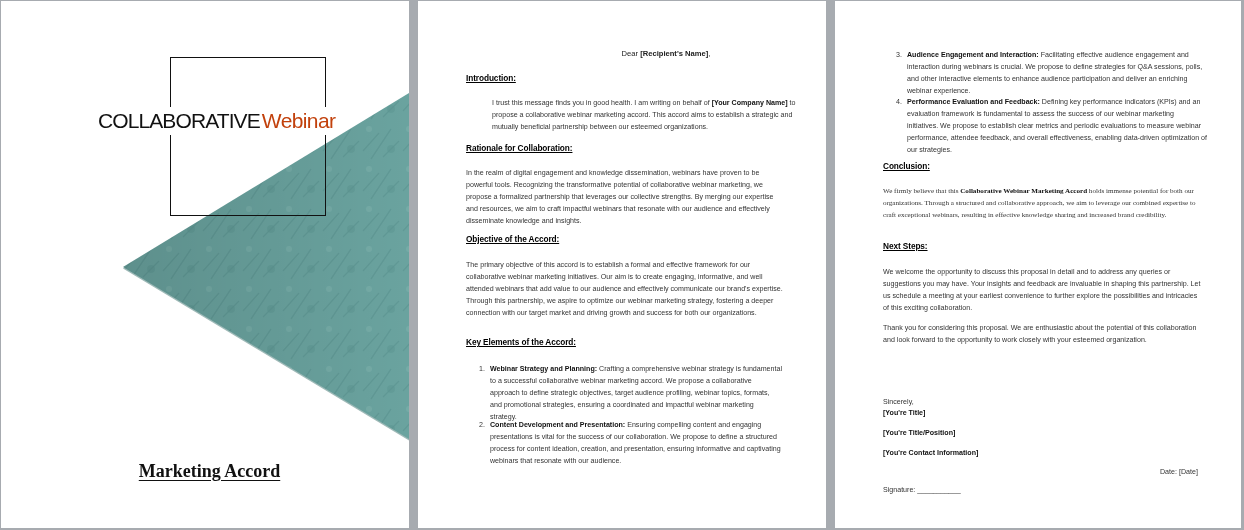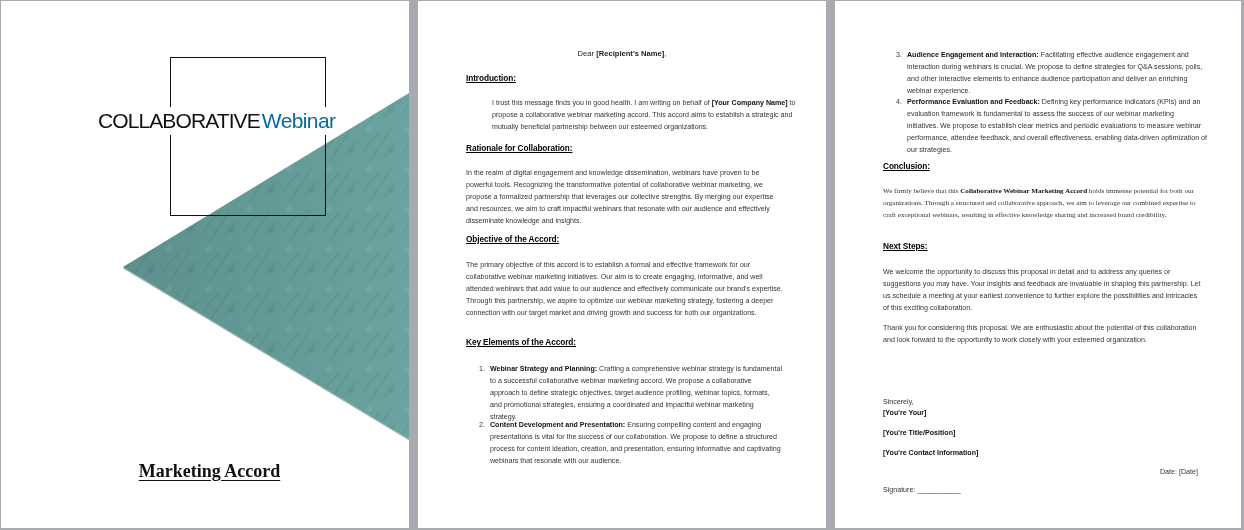--- a/index.html
+++ b/index.html
@@ -24,38 +24,38 @@
     position: absolute; left: 169px; top: 56px; width: 154px; height: 157px;
     border: 1.3px solid #111;
   }
   .title-text {
     position: absolute; left: 96px; top: 106px; height: 28px;
     background: #fff; padding: 0 2px 0 1px;
     font-size: 21px; line-height: 28px; color: #111; white-space: nowrap;
     letter-spacing: -0.6px;
   }
   .title-text .t1 { font-weight: normal; letter-spacing: -0.9px; }
-  .title-text .t2 { font-weight: 300; color: #0369a1; margin-left: 2px; }
+  .title-text .t2 { font-weight: 300; color: #c2410c; margin-left: 2px; }
   .cover-sub {
     position: absolute; left: 0; width: 408px; top: 460px; text-align: center;
     font-family: "Liberation Serif", serif; font-weight: bold; font-size: 18px; color: #111;
   }
   .cover-sub span { text-decoration: underline; text-underline-offset: 3px; margin-left: 9px; }
 
   
   .doc { position: absolute; font-size: 7.1px; line-height: 12px; color: #333; }
   .doc b { color: #111; }
   .h {
     font-family: "Liberation Sans Narrow", "Liberation Sans", sans-serif;
     font-weight: bold; font-size: 9px; color: #000; text-decoration: underline;
     letter-spacing: -0.1px; position: absolute; white-space: nowrap;
     transform: scaleX(0.92); transform-origin: left;
   }
   .p { position: absolute; }
-  .salutation { position: absolute; left: 0; width: 408px; text-align: center; top: 48px; font-size: 7.6px; color:#222; }
+  .salutation { position: absolute; left: 0; width: 408px; text-align: center; top: 48px; font-size: 7.6px; color:#222;padding-left:44px; }
   .li { position: absolute; }
   .li .num { position: absolute; left: -11px; top: 0; }
   .sig-line { position: absolute; font-size: 7.1px; color: #333; }
   .sig-line b { color: #111; }
 </style>
 </head>
 <body>
 
 <div class="page" id="page1">
   <svg class="tri" viewBox="0 0 408 527" width="408" height="527">
@@ -118,21 +118,21 @@
   <div class="h" style="left:48px; top:160px;">Conclusion:</div>
   <div class="doc p" style="left:48px; top:184px; width:322px;font-family:Liberation Serif, serif;">
     <span>We firmly believe that this </span><b>Collaborative Webinar Marketing Accord</b><span> holds immense potential for both our organizations. Through a structured and collaborative approach, we aim to leverage our combined expertise to craft exceptional webinars, resulting in effective knowledge sharing and increased brand credibility.</span>
   </div>
 
   <div class="h" style="left:48px; top:240px;">Next Steps:</div>
   <div class="doc p" style="left:48px; top:265px; width:322px;">We welcome the opportunity to discuss this proposal in detail and to address any queries or suggestions you may have. Your insights and feedback are invaluable in shaping this partnership. Let us schedule a meeting at your earliest convenience to further explore the possibilities and intricacies of this exciting collaboration.</div>
   <div class="doc p" style="left:48px; top:321px; width:322px;">Thank you for considering this proposal. We are enthusiastic about the potential of this collaboration and look forward to the opportunity to work closely with your esteemed organization.</div>
 
   <div class="sig-line" style="left:48px; top:389px;margin-top:8px;">Sincerely,</div>
-  <div class="sig-line" style="left:48px; top:408px;"><b>[You're Your]</b></div>
+  <div class="sig-line" style="left:48px; top:408px;"><b>[You're Title]</b></div>
   <div class="sig-line" style="left:48px; top:428px;"><b>[You're Title/Position]</b></div>
   <div class="sig-line" style="left:48px; top:448px;"><b>[You're Contact Information]</b></div>
   <div class="sig-line" style="left:48px; top:485px;">
     <span>Signature: </span><span>___________</span>
   </div>
   <div class="sig-line" style="left:312px; top:467px;margin-left:13px;">
     <span>Date: </span><span>[Date]</span>
   </div>
 </div>
 

